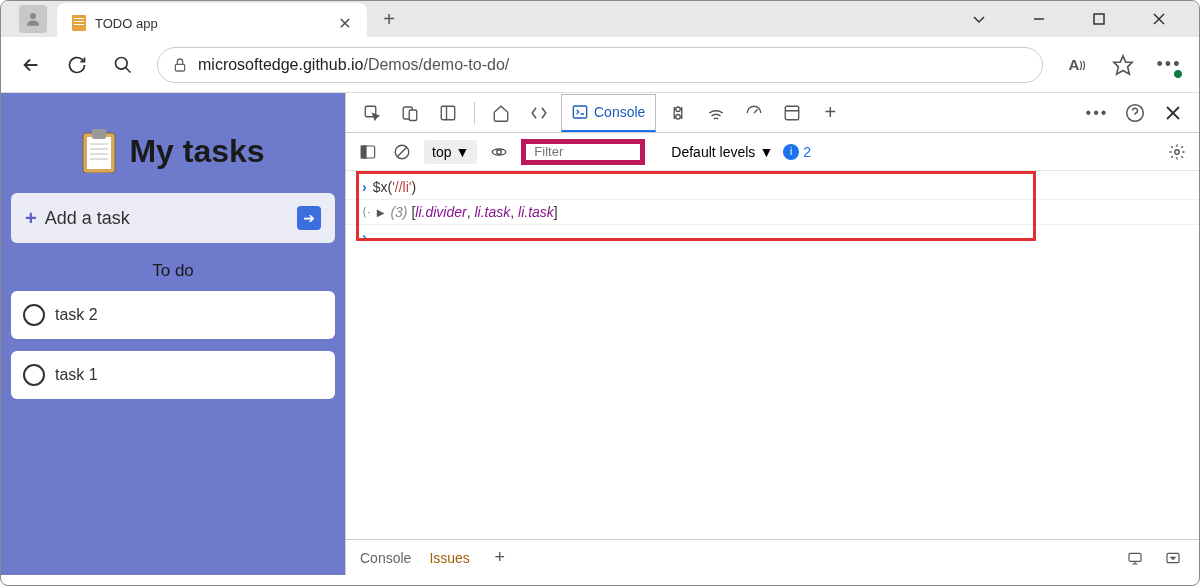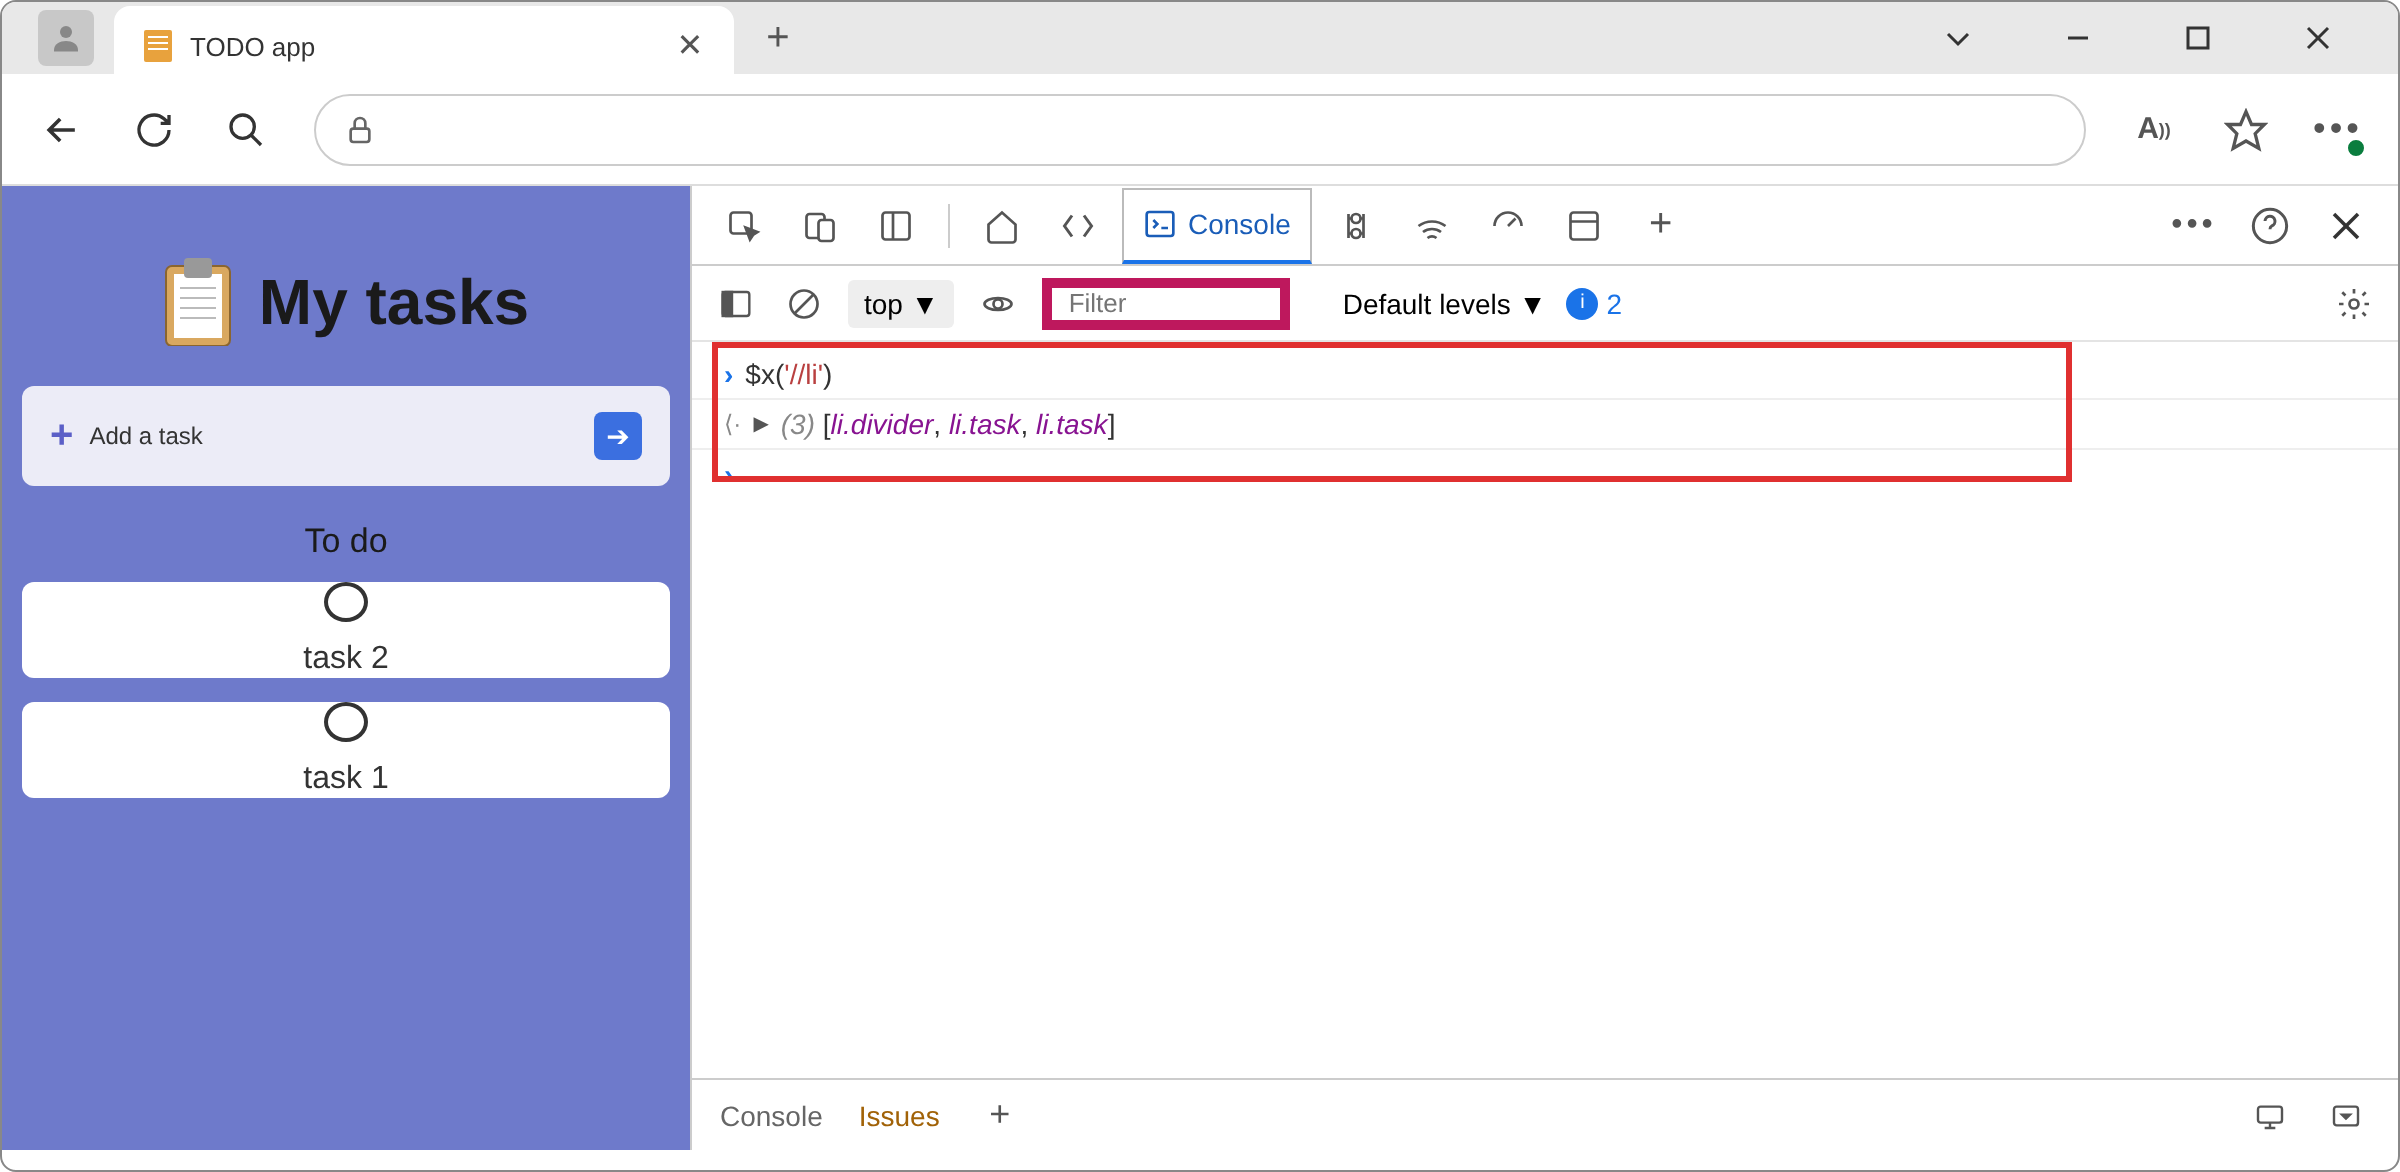--- a/index.html
+++ b/index.html
@@ -27,24 +27,24 @@
     
     .content { display: flex; height: calc(586px - 48px - 56px); }
     
     
     .app-pane { width: 344px; background: #6e7acb; padding: 10px; }
     .app-header { display: flex; align-items: center; justify-content: center; gap: 12px; padding: 26px 0 20px; }
     .clipboard-icon { width: 36px; height: 44px; }
     .app-title { font-size: 32px; font-weight: 700; color: #1a1a1a; }
     .add-task { background: #ececf7; border-radius: 6px; height: 50px; display: flex; align-items: center; padding: 0 14px; gap: 8px; cursor: pointer; }
     .add-plus { color: #5b5fc7; font-size: 20px; font-weight: 700; }
-    .add-label { flex: 1; font-size: 12px; color: #333; }
+    .add-label { flex: 1; font-size: 18px; color: #333; }
     .add-arrow { width: 24px; height: 24px; background: #3b6fe0; border-radius: 4px; display: flex; align-items: center; justify-content: center; color: #fff; font-size: 14px; }
     .section-label { text-align: center; color: #1a1a1a; font-size: 17px; padding: 18px 0 10px; }
-    .task-item { background: #fff; border-radius: 6px; height: 48px; display: flex; align-items: center; padding: 0 12px; gap: 10px; margin-bottom: 12px; cursor: pointer; flex-direction: column; }
+    .task-item { background: #fff; border-radius: 6px; height: 48px; display: flex; align-items: center; padding: 0 12px; gap: 10px; margin-bottom: 12px; cursor: pointer; }
     .task-circle { width: 22px; height: 22px; border: 2.5px solid #333; border-radius: 50%; }
     .task-label { font-size: 16px; color: #333; }
     
     
     .devtools { flex: 1; display: flex; flex-direction: column; border-left: 1px solid #ccc; }
     .dt-tabs { height: 40px; border-bottom: 1px solid #ccc; display: flex; align-items: center; padding: 0 10px; gap: 6px; }
     .dt-tab-icon { width: 32px; height: 32px; display: flex; align-items: center; justify-content: center; cursor: pointer; color: #555; }
     .dt-divider { width: 1px; height: 22px; background: #ccc; margin: 0 4px; }
     .dt-tab-console { height: 38px; display: flex; align-items: center; gap: 6px; padding: 0 10px; border: 1px solid #bbb; border-bottom: 2px solid #1a73e8; background: #fff; cursor: pointer; color: #1a5db8; font-size: 14px; }
     .dt-spacer { flex: 1; }
@@ -139,20 +139,21 @@
       <svg width="20" height="20" viewBox="0 0 24 24" fill="none" stroke="#333" stroke-width="2">
         <circle cx="10" cy="10" r="7"></circle>
         <line x1="21" y1="21" x2="15" y2="15"></line>
       </svg>
     </div>
   <div class="url-box">
     <svg width="16" height="16" viewBox="0 0 24 24" fill="none" stroke="#666" stroke-width="2">
         <rect x="5" y="11" width="14" height="10" rx="2"></rect>
         <path d="M8 11V7a4 4 0 0 1 8 0v4"></path>
       </svg>
+    <span><span class="domain">microsoftedge.github.io</span><span>/Demos/demo-to-do/</span></span>
   </div>
   <div class="addr-icon" style="font-size:15px;font-weight:600;">A<sup style="font-size:9px;">))</sup></div>
   <div class="addr-icon">
       <svg width="22" height="22" viewBox="0 0 24 24" fill="none" stroke="#555" stroke-width="1.8">
         <polygon points="12,2 15,9 22,9 17,14 19,22 12,18 5,22 7,14 2,9 9,9"></polygon>
       </svg>
     </div>
   <div class="addr-icon" style="font-size:18px;letter-spacing:2px;">•••<span class="badge-dot"></span></div>
 </div>
 

